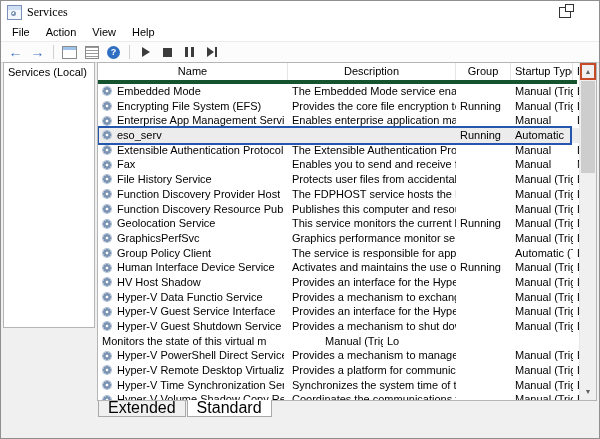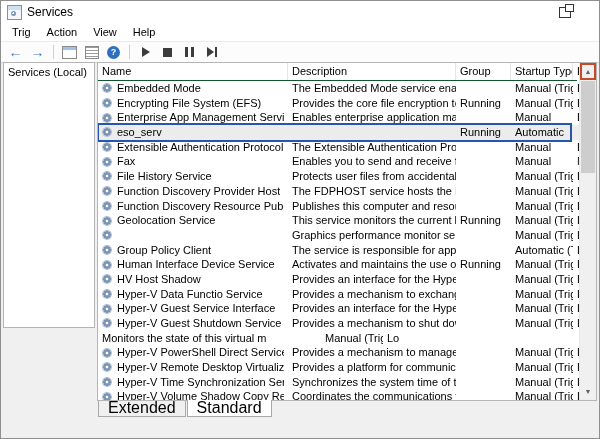--- a/index.html
+++ b/index.html
@@ -3,21 +3,21 @@
 <meta charset="utf-8">
 <style>
   html,body{margin:0;padding:0;background:#cfcfcf;}
   .window{
     width:600px;height:439px;position:relative;margin:0;
     background:#f0f0f0;border:1px solid #8f8f8f;box-sizing:border-box;
     font-family:"Liberation Sans",sans-serif;font-size:11px;color:#000;
     overflow:hidden;
   }
   
-  .titlebar{height:22px;background:#ffffff;display:flex;align-items:center;padding:0 6px;}
+  .titlebar{height:22px;background:#ffffff;display:flex;align-items:center;padding:0 6px;font-family:Liberation Serif, serif;}
   .app-icon{width:13px;height:13px;flex:none;border:1px solid #7a90b8;
     background:linear-gradient(180deg,#cfe0f5 0 4px,#f4f8fd 4px);position:relative;}
   .app-icon::after{content:'';position:absolute;left:3px;top:5px;width:5px;height:5px;border-radius:50%;
     background:radial-gradient(circle,#fff 0 1px,#7d94b5 1px);}
   .title{margin-left:5px;font-size:12px;}
   .win-controls{margin-left:auto;margin-right:22px;display:flex;align-items:center;}
   .restore-box{width:10px;height:9px;border:1px solid #333;position:relative;background:#fff;}
   .restore-box::before{content:'';position:absolute;right:-4px;top:-4px;width:7px;height:6px;border:1px solid #333;background:#fff;}
   
   .menubar{height:18px;background:#ffffff;display:flex;align-items:center;padding-left:3px;}
@@ -41,21 +41,21 @@
   .ic-pause{width:9px;height:10px;border-left:3px solid #3c3c3c;border-right:3px solid #3c3c3c;box-sizing:border-box;}
   .ic-restart{display:inline-flex;align-items:center;}
   .ic-restart .tri{width:0;height:0;border-left:7px solid #3c3c3c;border-top:5px solid transparent;border-bottom:5px solid transparent;}
   .ic-restart .bar{width:2px;height:10px;background:#3c3c3c;margin-left:1px;}
   
   .main{position:absolute;top:61px;left:2px;right:2px;bottom:0;display:flex;align-items:flex-start;}
   .left-panel{width:92px;height:266px;background:#fff;border:1px solid #b5b5b5;box-sizing:border-box;flex:none;}
   .tree-item{padding:3px 4px;white-space:nowrap;overflow:hidden;}
   .right-panel{flex:1;margin-left:2px;height:357px;display:flex;flex-direction:column;min-width:0;}
   .listview{flex:1;background:#fff;border:1px solid #b5b5b5;position:relative;display:flex;flex-direction:column;min-height:0;}
-  .table-header{display:flex;height:17px;line-height:16px;border-bottom:1px solid #14532d;margin-right:19px;}
+  .table-header{display:flex;height:17px;line-height:16px;border-bottom:4px solid #14532d;margin-right:19px;text-align:center;}
   .hcell{box-sizing:border-box;border-right:1px solid #e5e5e5;padding:0 4px;white-space:nowrap;overflow:hidden;flex:none;}
   .table-body{flex:1;overflow:hidden;margin-right:17px;position:relative;}
   .row{display:flex;height:14.7px;line-height:14.7px;position:relative;background:#fff;}
   .row.selected{background:#ececec;}
   .cell{box-sizing:border-box;padding:0 4px;white-space:nowrap;overflow:hidden;flex:none;}
   .col0{width:190px;}
   .col1{width:168px;}
   .col2{width:55px;}
   .col3{width:62px;}
   .col4{flex:1;min-width:0;}
@@ -85,21 +85,21 @@
 
   <div class="titlebar">
     <span class="app-icon"></span>
     <span class="title">Services</span>
     <span class="win-controls">
       <span class="restore-box"></span>
     </span>
   </div>
 
   <div class="menubar" id="menubar">
-      <span class="menu-item">Trig</span>
+      <span class="menu-item">File</span>
       <span class="menu-item">Action</span>
       <span class="menu-item">View</span>
       <span class="menu-item">Help</span>
     </div>
 
   <div class="toolbar" id="toolbar">
       <span class="tb-btn">
         <span class="ic ic-arrow-left">←</span>
       </span>
       <span class="tb-btn">
@@ -246,20 +246,21 @@
                 <span class="ntext">Geolocation Service</span>
               </span>
               <span class="cell col1">This service monitors the current locati...</span>
               <span class="cell col2">Running</span>
               <span class="cell col3">Manual (Trig...</span>
               <span class="cell col4">Lo</span>
             </div>
             <div class="row">
               <span class="cell col0 name">
                 <span class="gear-icon"></span>
+                <span class="ntext">GraphicsPerfSvc</span>
               </span>
               <span class="cell col1">Graphics performance monitor service</span>
               <span class="cell col2"></span>
               <span class="cell col3">Manual (Trig...</span>
               <span class="cell col4">Lo</span>
             </div>
             <div class="row">
               <span class="cell col0 name">
                 <span class="gear-icon"></span>
                 <span class="ntext">Group Policy Client</span>

